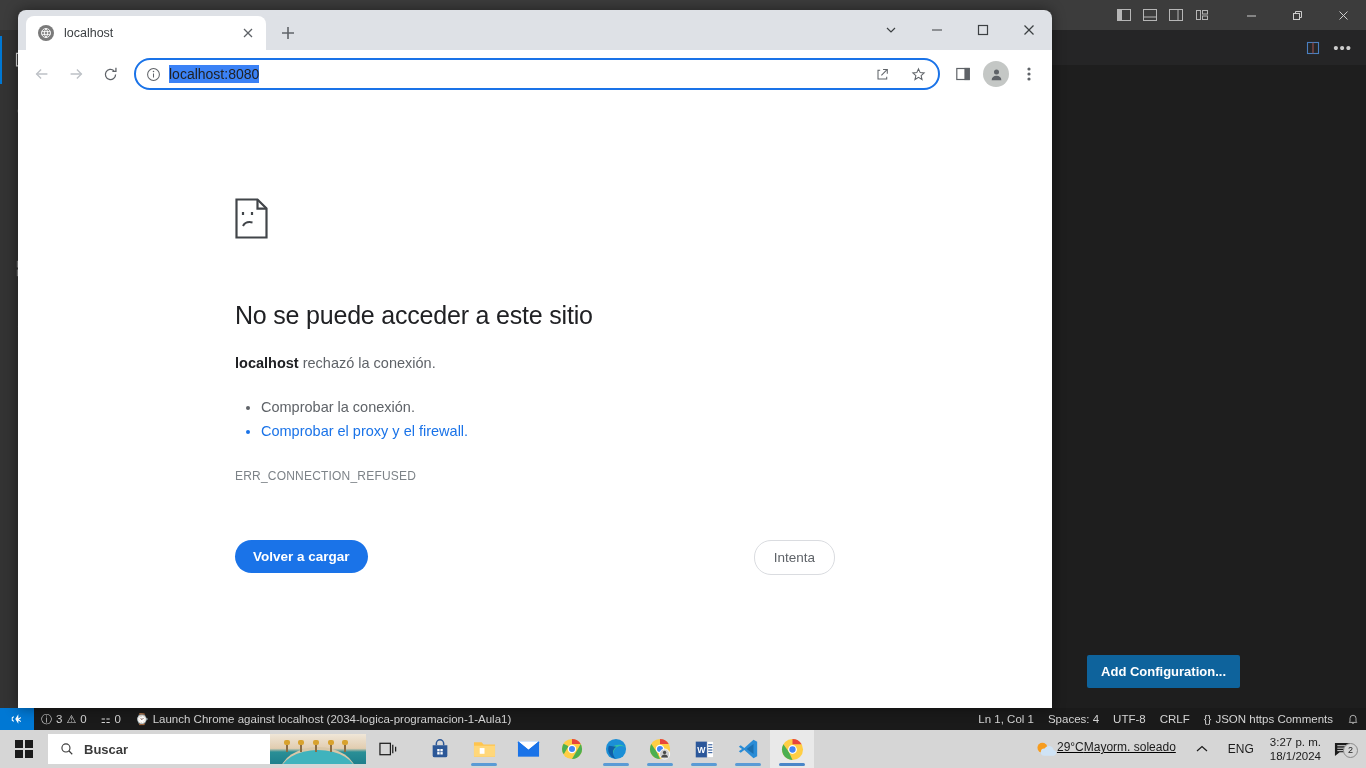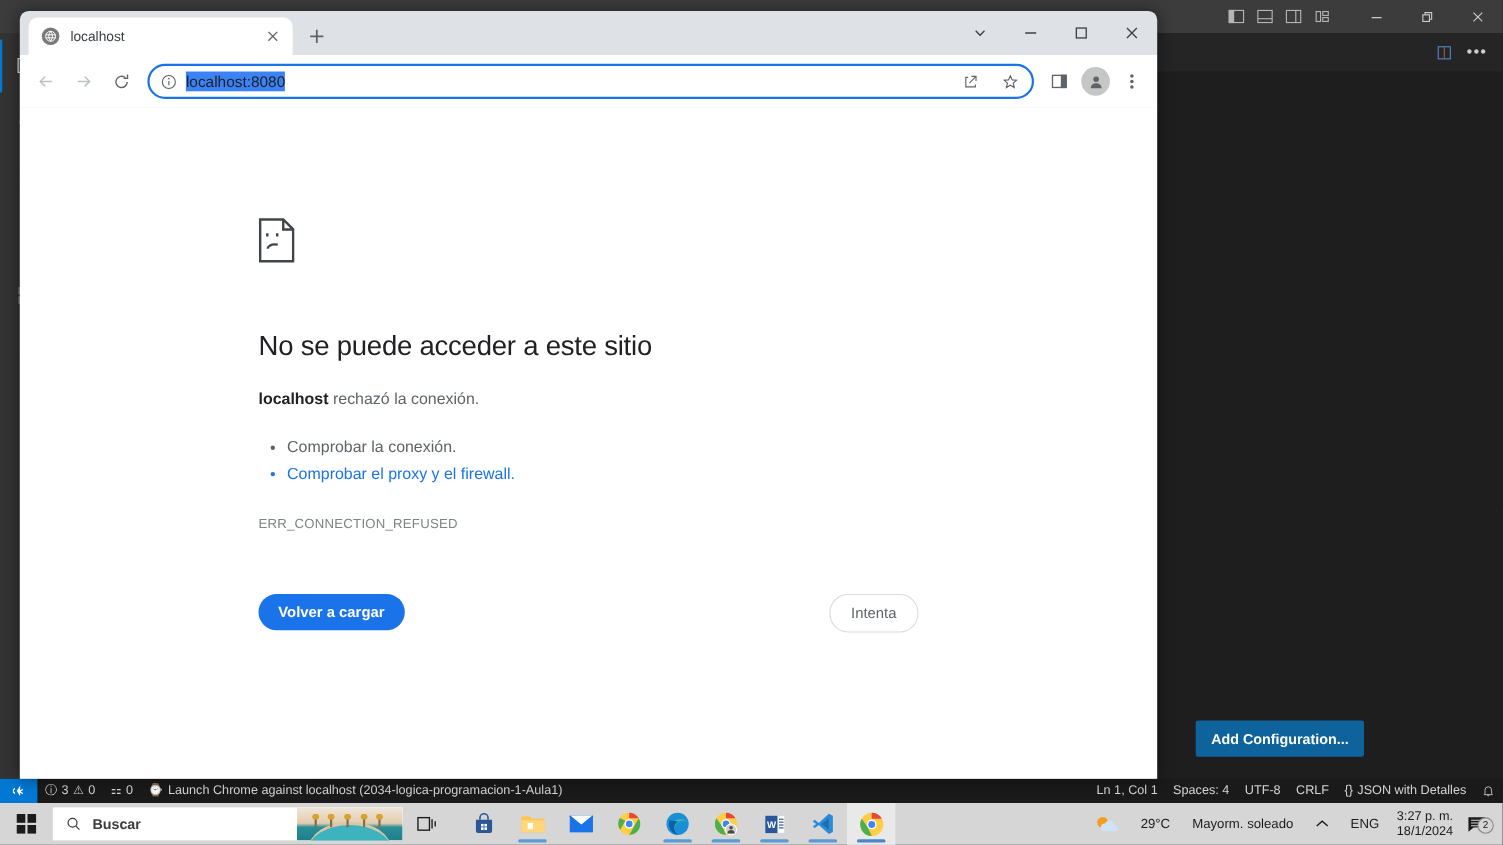--- a/index.html
+++ b/index.html
@@ -217,21 +217,21 @@
   #taskview { width: 44px; height: 38px; display: flex; align-items: center; justify-content: center; }
   #tb-apps { display: flex; align-items: center; gap: 0; margin-left: 8px; }
   .tb-app {
     width: 44px; height: 38px; position: relative;
     display: flex; align-items: center; justify-content: center;
   }
   .tb-app.active-bg { background: #e9e9e9; }
   .tb-app .ul { position: absolute; bottom: 2px; left: 9px; width: 26px; height: 3px; background: #5a9bd5; border-radius: 2px; }
   .tb-app .ul.wide { width: 26px; background: #4a86c8; }
   #tray { margin-left: auto; display: flex; align-items: center; gap: 0; padding-right: 4px; }
-  #weather { display: flex; align-items: center; gap: 20px; padding: 0 8px; }
+  #weather { display: flex; align-items: flex-start; gap: 0; padding: 0 8px; text-decoration: underline; }
   #weather .wtxt { font-size: 12px; color: #1b1b1b; white-space: nowrap; }
   #tray-chevron { padding: 0 12px; color: #1b1b1b; display: flex; align-items: center; }
   #tray-lang { font-size: 12px; color: #1b1b1b; padding: 0 8px; }
   #tray-clock {
     font-size: 11.5px; color: #1b1b1b; text-align: center; line-height: 14px; padding: 0 8px;
   }
   #tray-notif { position: relative; padding: 0 10px 0 4px; display: flex; align-items: center; }
   #tray-notif .badge {
     position: absolute; right: 4px; bottom: 0px;
     width: 15px; height: 15px; border-radius: 50%;
@@ -380,21 +380,21 @@
     <span class="sb-glyph">⌚</span>
     <span>Launch Chrome against localhost (2034-logica-programacion-1-Aula1)</span>
   </div>
   <div class="spacer"></div>
   <div class="sb-item">Ln 1, Col 1</div>
   <div class="sb-item">Spaces: 4</div>
   <div class="sb-item">UTF-8</div>
   <div class="sb-item">CRLF</div>
   <div class="sb-item">
     <span>{}</span>
-    <span>JSON with Detalles</span>
+    <span>JSON https Comments</span>
   </div>
   <div class="sb-item">
     <svg width="12" height="12" viewBox="0 0 16 16" fill="none" stroke="#d4d4d4" stroke-width="1">
         <path d="M4 11V7a4 4 0 018 0v4l1 1.5H3z"></path>
         <path d="M6.6 13a1.5 1.5 0 002.8 0"></path>
       </svg>
   </div>
 </div>
 
 <div id="chrome-window">

